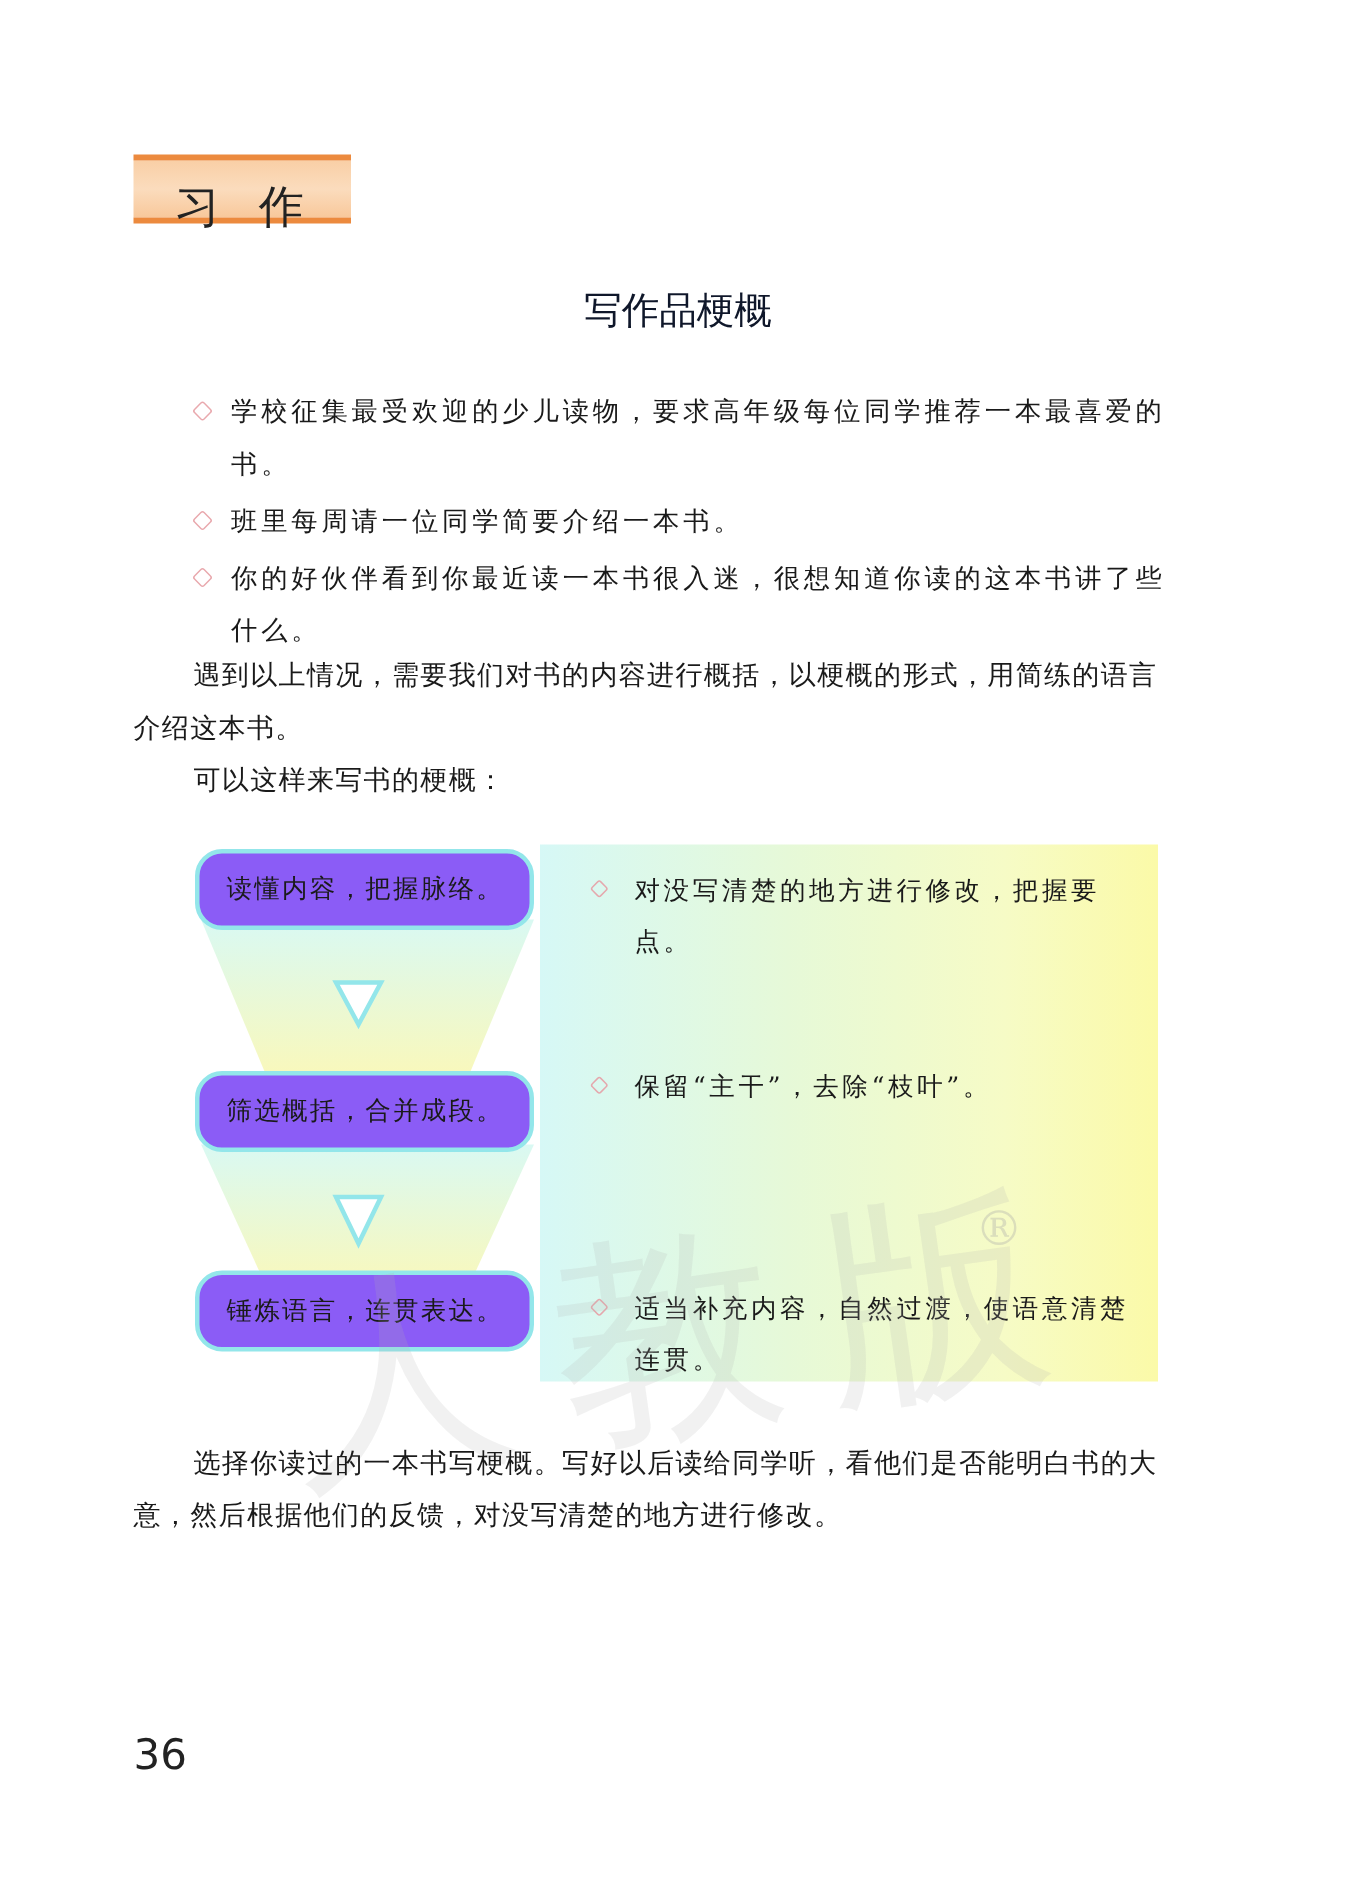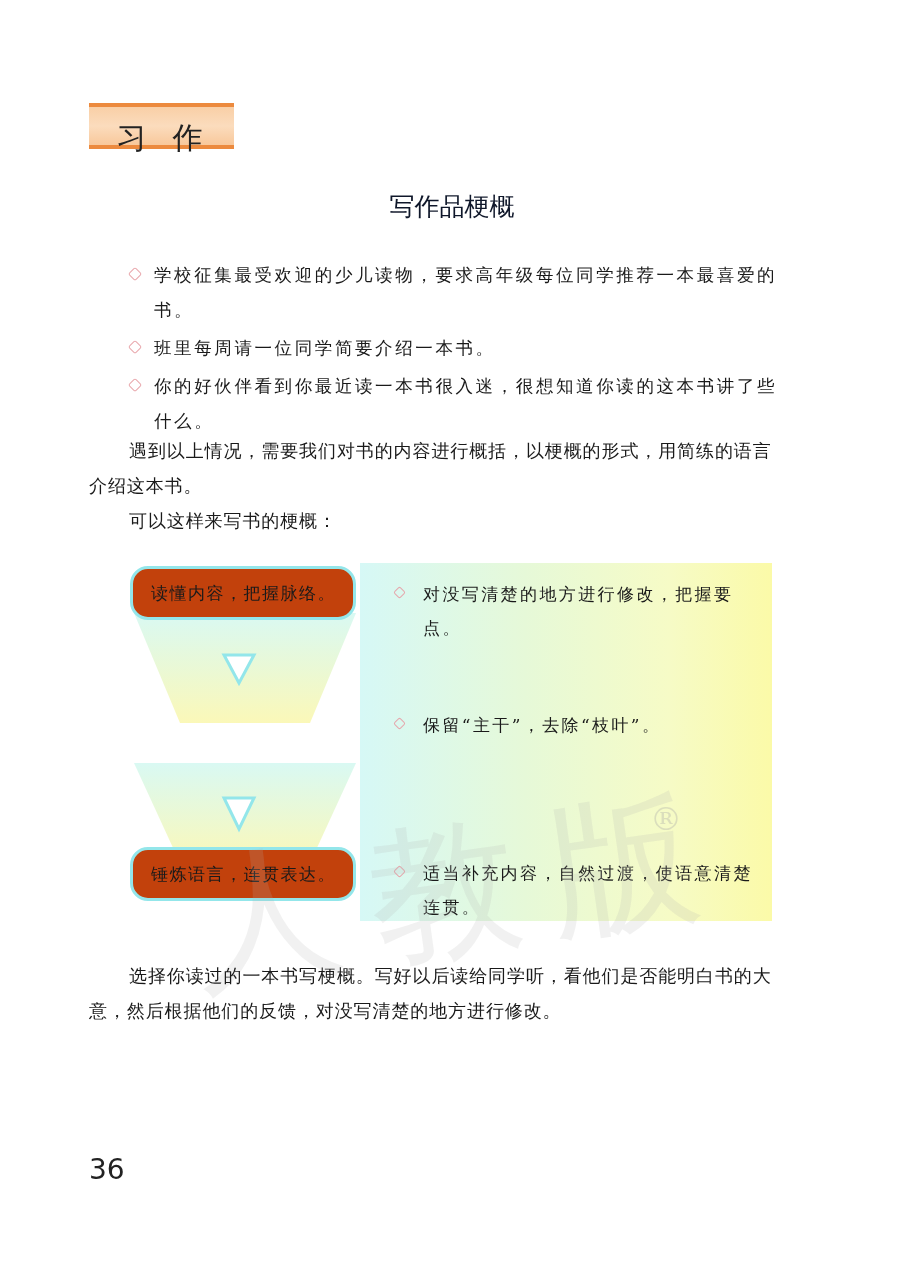--- a/index.html
+++ b/index.html
@@ -22,21 +22,21 @@
       border: 1.5px solid #e9a9ae; transform: rotate(45deg); box-sizing: border-box; border-radius: 2px; }
 
     .para { position: absolute; left: 89px; width: 690px; font-size: 18px; line-height: 35px;
       letter-spacing: 0.9px; text-indent: 40px; }
 
     .diagram { position: absolute; left: 120px; top: 563px; width: 652px; height: 358px; }
     .band { position: absolute; left: 240px; top: 0; width: 412px; height: 358px;
       background: linear-gradient(90deg, #d6f8f6 0%, #e6f9d8 40%, #f6fbc6 75%, #fbfaa8 100%); }
     .funnel { position: absolute; left: 0; top: 0; width: 245px; height: 358px; }
     .step { position: absolute; left: 10px; width: 226px; height: 54px; border-radius: 18px;
-      background: #c2410c; border: 3px solid #93e6ea; box-sizing: border-box;
+      background: #8b5cf6; border: 3px solid #93e6ea; box-sizing: border-box;
       font-size: 17px; letter-spacing: 1.5px; line-height: 48px; padding-left: 18px; }
     .rblock { position: absolute; left: 275px; width: 375px; }
     .rline { position: relative; padding-left: 28px; font-size: 17px; line-height: 34px; letter-spacing: 2.4px; }
     .rline .dia { position: absolute; left: 0; top: 11px; width: 9px; height: 9px;
       border: 1.5px solid #e5a8ad; transform: rotate(45deg); box-sizing: border-box; border-radius: 2px; }
 
     .watermark { position: absolute; left: 190px; top: 790px; font-size: 150px; color: rgba(180,180,180,0.18);
       font-family: "DejaVu Serif", serif; letter-spacing: 30px; transform: rotate(-8deg); }
     .watermark-r { position: absolute; left: 650px; top: 800px; font-size: 32px; color: rgba(170,170,170,0.35); }
 
@@ -81,20 +81,23 @@
     </defs>
     <polygon points="14,50 236,50 190,160 60,160" fill="url(#fg)"></polygon>
     <polygon points="14,200 236,200 190,300 60,300" fill="url(#fg)"></polygon>
     <polygon points="104,92 134,92 119,120" fill="#ffffff" stroke="#93e6ea" stroke-width="3"></polygon>
     <polygon points="104,235 134,235 119,266" fill="#ffffff" stroke="#93e6ea" stroke-width="3"></polygon>
   </svg>
 
   <div class="step" style="top:3px;">
     <span>读懂内容，把握脉络。</span>
   </div>
+  <div class="step" style="top:151px;">
+    <span>筛选概括，合并成段。</span>
+  </div>
   <div class="step" style="top:284px;">
     <span>锤炼语言，连贯表达。</span>
   </div>
 
   <div class="rblock" style="top:14px;">
     <div class="rline">
       <span class="dia"></span>
       <span>对没写清楚的地方进行修改，把握要点。</span>
     </div>
   </div>

